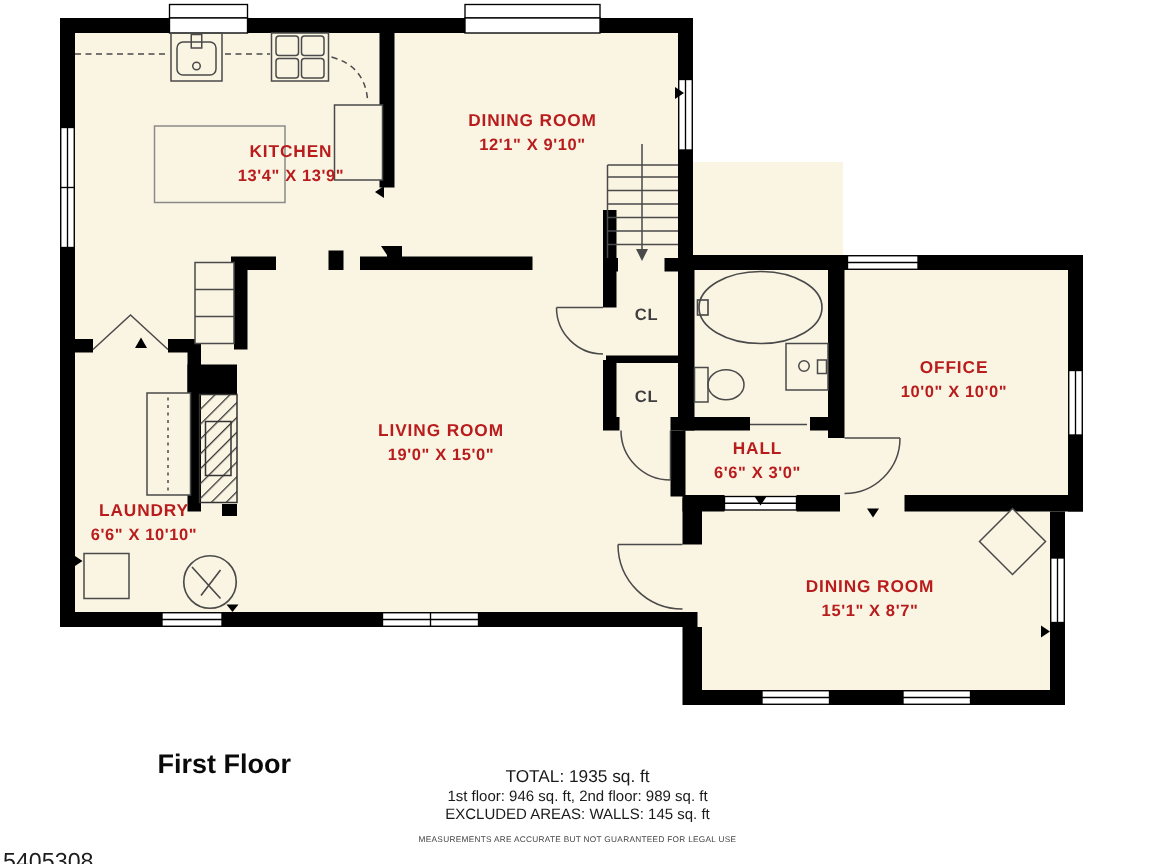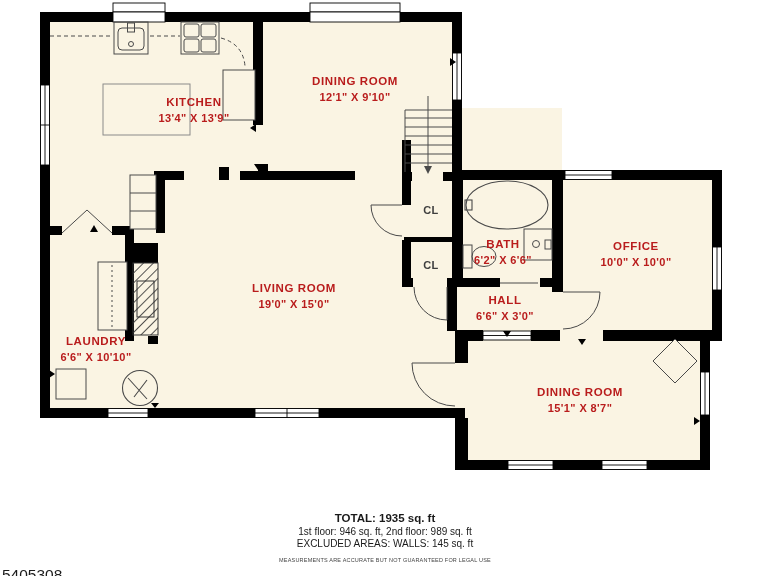--- a/index.html
+++ b/index.html
@@ -7,21 +7,21 @@
          font-family:"Liberation Sans",sans-serif;}
   #plan-svg{position:absolute;left:0;top:0;}
   .room-label{position:absolute;transform:translate(-50%,-50%);text-align:center;
               color:#b91c1c;white-space:nowrap;pointer-events:none;}
   .room-label .rname{font-size:11.5px;font-weight:700;letter-spacing:.6px;line-height:1.45;}
   .room-label .rdims{font-size:11px;font-weight:600;letter-spacing:.4px;line-height:1.45;}
   .cl-label{position:absolute;transform:translate(-50%,-50%);font-size:11px;font-weight:600;
             color:#3e3e3e;letter-spacing:.5px;}
   .floor-title{position:absolute;left:105px;top:499px;font-size:18px;font-weight:700;color:#0a0a0a;}
   .summary{position:absolute;left:385px;top:512px;transform:translateX(-50%);text-align:center;color:#1a1a1a;}
-  .summary .total{font-size:11.5px;font-weight:700;line-height:1.2;}
+  .summary .total{font-size:11.5px;font-weight:400;line-height:1.2;}
   .summary .line2,.summary .line3{font-size:10px;font-weight:400;line-height:1.18;}
   .summary .disclaimer{font-size:5.5px;color:#444;margin-top:8px;letter-spacing:.2px;}
   .listing-id{position:absolute;left:2px;top:566px;font-size:15.5px;color:#1c1c1c;}
 </style>
 </head>
 <body>
 
 <div id="stage">
 
 <svg id="plan-svg" width="768" height="576" viewBox="0 0 768 576">
@@ -216,39 +216,36 @@
     <div class="rdims">12'1" X 9'10"</div>
   </div>
   <div class="room-label" style="left:294px;top:296px;">
     <div class="rname">LIVING ROOM</div>
     <div class="rdims">19'0" X 15'0"</div>
   </div>
   <div class="room-label" style="left:96px;top:349px;">
     <div class="rname">LAUNDRY</div>
     <div class="rdims">6'6" X 10'10"</div>
   </div>
-  <div class="room-label" style="left:503px;top:252px;">
-    <div class="rname">BATH</div>
-    <div class="rdims">6'2" X 6'6"</div>
-  </div>
   <div class="room-label" style="left:505px;top:308px;">
     <div class="rname">HALL</div>
     <div class="rdims">6'6" X 3'0"</div>
   </div>
   <div class="room-label" style="left:636px;top:254px;">
     <div class="rname">OFFICE</div>
     <div class="rdims">10'0" X 10'0"</div>
   </div>
   <div class="room-label" style="left:580px;top:400px;">
     <div class="rname">DINING ROOM</div>
     <div class="rdims">15'1" X 8'7"</div>
   </div>
   <div class="cl-label" style="left:431px;top:210px;">CL</div>
   <div class="cl-label" style="left:431px;top:265px;">CL</div>
 
+  <div class="floor-title">First Floor</div>
   <div class="summary">
     <div class="total">TOTAL: 1935 sq. ft</div>
     <div class="line2">1st floor: 946 sq. ft, 2nd floor: 989 sq. ft</div>
     <div class="line3">EXCLUDED AREAS: WALLS: 145 sq. ft</div>
     <div class="disclaimer">MEASUREMENTS ARE ACCURATE BUT NOT GUARANTEED FOR LEGAL USE</div>
   </div>
   <div class="listing-id">5405308</div>
 
 </div>
 

